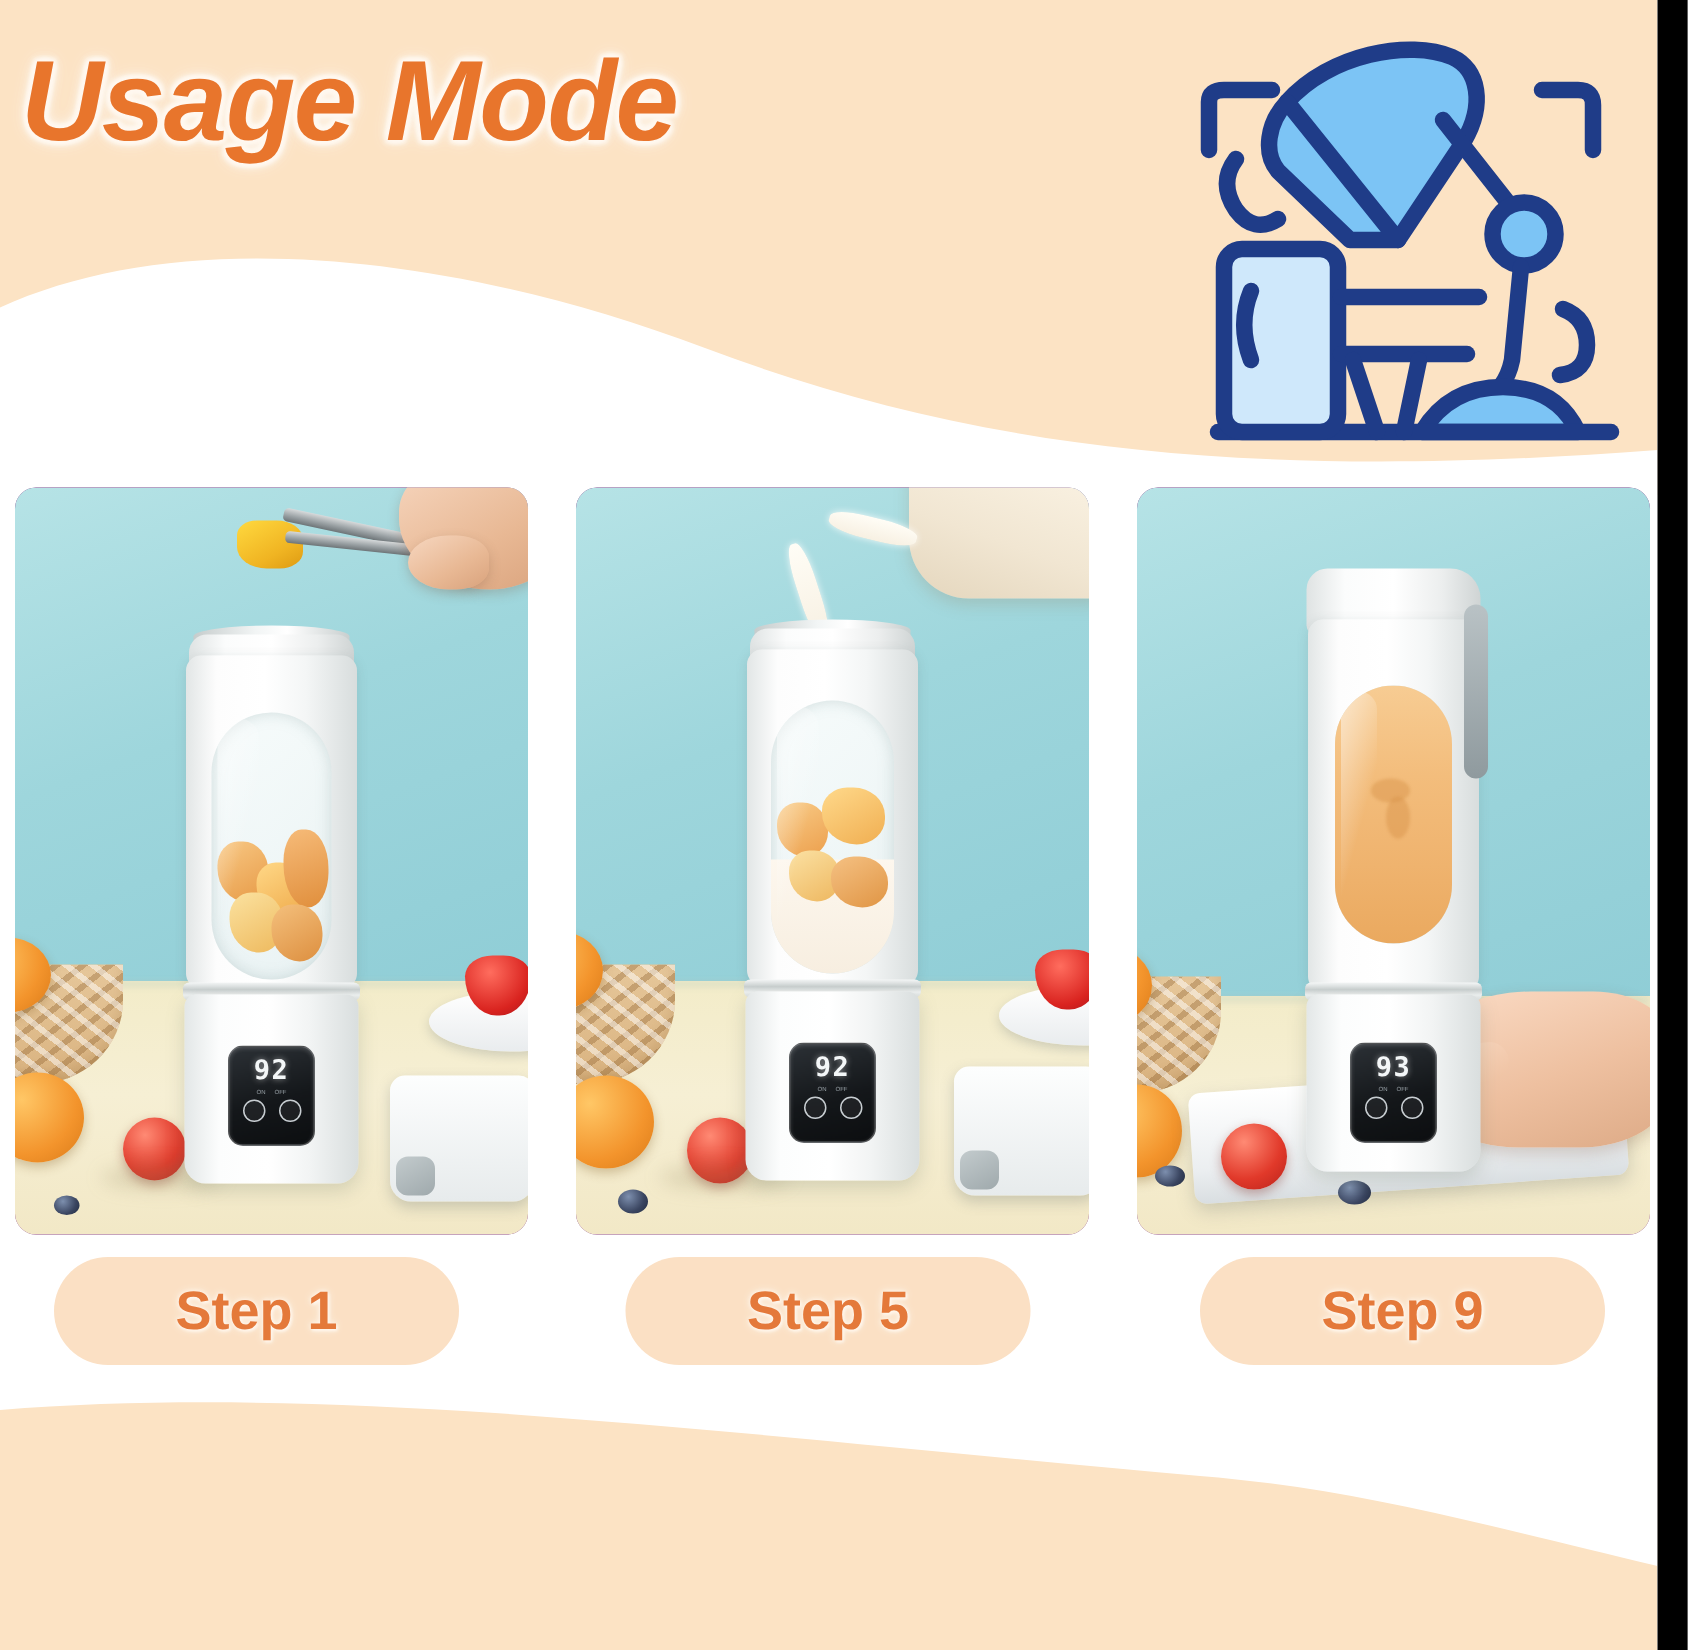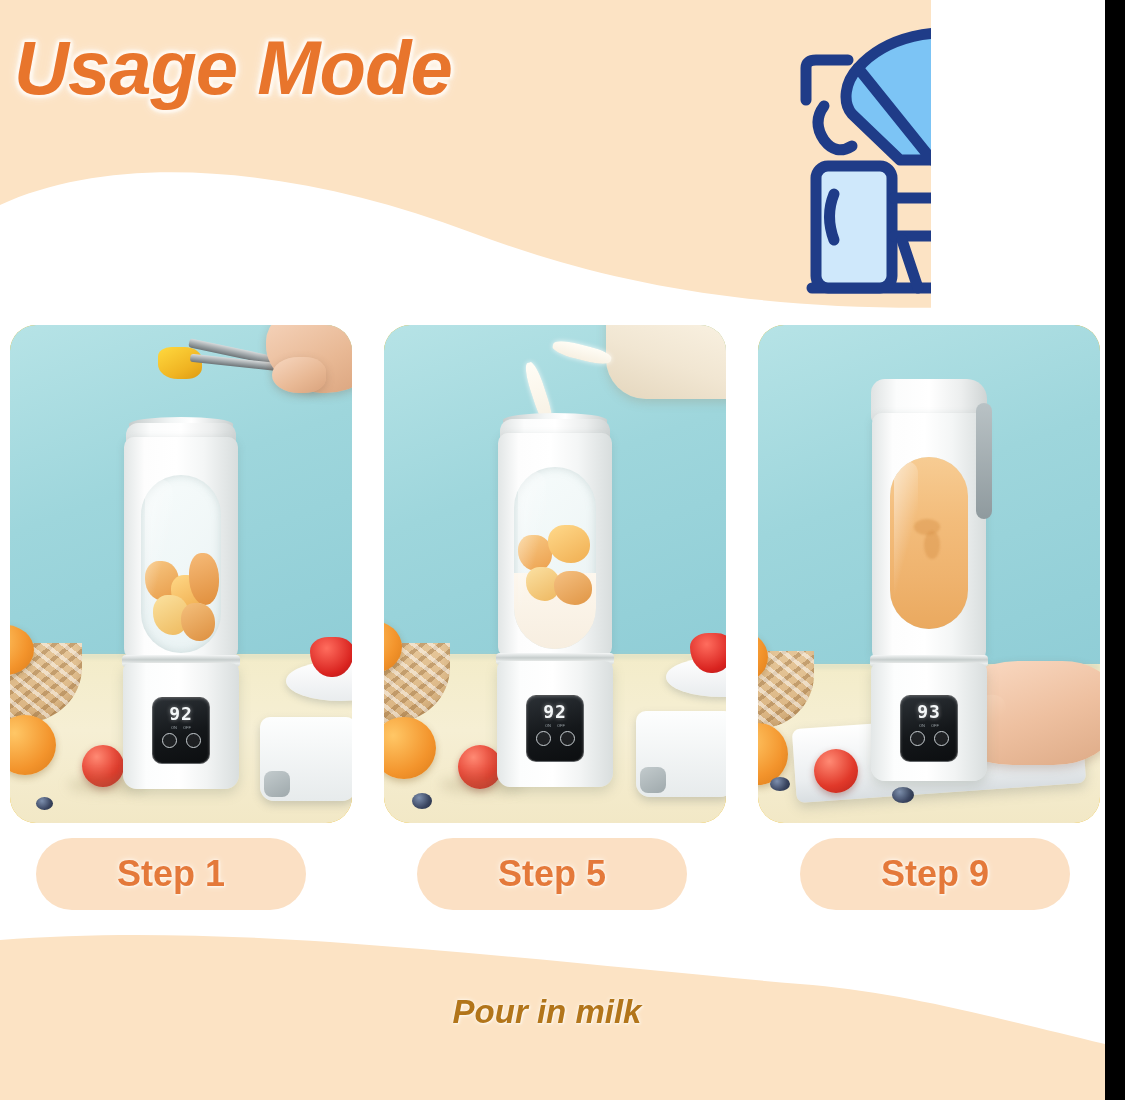--- a/index.html
+++ b/index.html
@@ -7,21 +7,21 @@
 
   #stage{
     position:relative;
     width:1125px;height:1100px;
     overflow:hidden;
     background:#ffffff;
   }
 
   
   .header-band{
-    position:absolute;left:0;top:0;width:931px;height:330px;
+    position:absolute;left:0;top:0;width:1105px;height:330px;
     overflow:hidden;
   }
   .header-band .peach-fill{
     position:absolute;inset:0;background:#fce3c4;
   }
   .header-band svg.wave{
     position:absolute;left:0;top:0;width:1105px;height:330px;
   }
 
   .title{
@@ -37,22 +37,22 @@
       0 0 12px rgba(255,250,245,.95);
   }
 
   
   .lamp-icon{position:absolute;left:790px;top:8px;width:300px;height:300px;}
 
   
   .panels{position:absolute;left:0;top:325px;width:1105px;height:498px;}
   .panel{
     position:absolute;top:0;width:342px;height:498px;
-    border-radius:26px;overflow:hidden;
-    background:#eab308;
+    border-radius:14px;overflow:hidden;
+    background:#701a75;
   }
   .panel.p1{left:10px;}
   .panel.p2{left:384px;}
   .panel.p3{left:758px;}
 
   .scene{position:absolute;inset:0;overflow:hidden;}
   .bg-teal{position:absolute;left:0;top:0;width:100%;height:68%;
     background:linear-gradient(160deg,#b6e3e6 0%,#9ed6dc 45%,#8fcdd6 100%);}
   .bg-table{position:absolute;left:0;bottom:0;width:100%;height:34%;
     background:linear-gradient(180deg,#f3ecc9 0%,#f6efd4 45%,#f2e8c6 100%);}
@@ -405,18 +405,15 @@
     </div>
   </div>
 
   <div class="bottom-band">
     <div class="peach-fill"></div>
     <svg class="wave" viewBox="0 0 1105 182" preserveAspectRatio="none">
       <path d="M0,0 L1105,0 L1105,126 C980,96 900,74 800,66 C660,54 500,36 330,24 C210,16 100,14 0,22 Z" fill="#ffffff"></path>
     </svg>
   </div>
 
-  <div class="caption c2">
-    <div>Pour in milk</div>
-  </div>
 
   <div class="crop-bar"></div>
 </div>
 
 </body></html>

